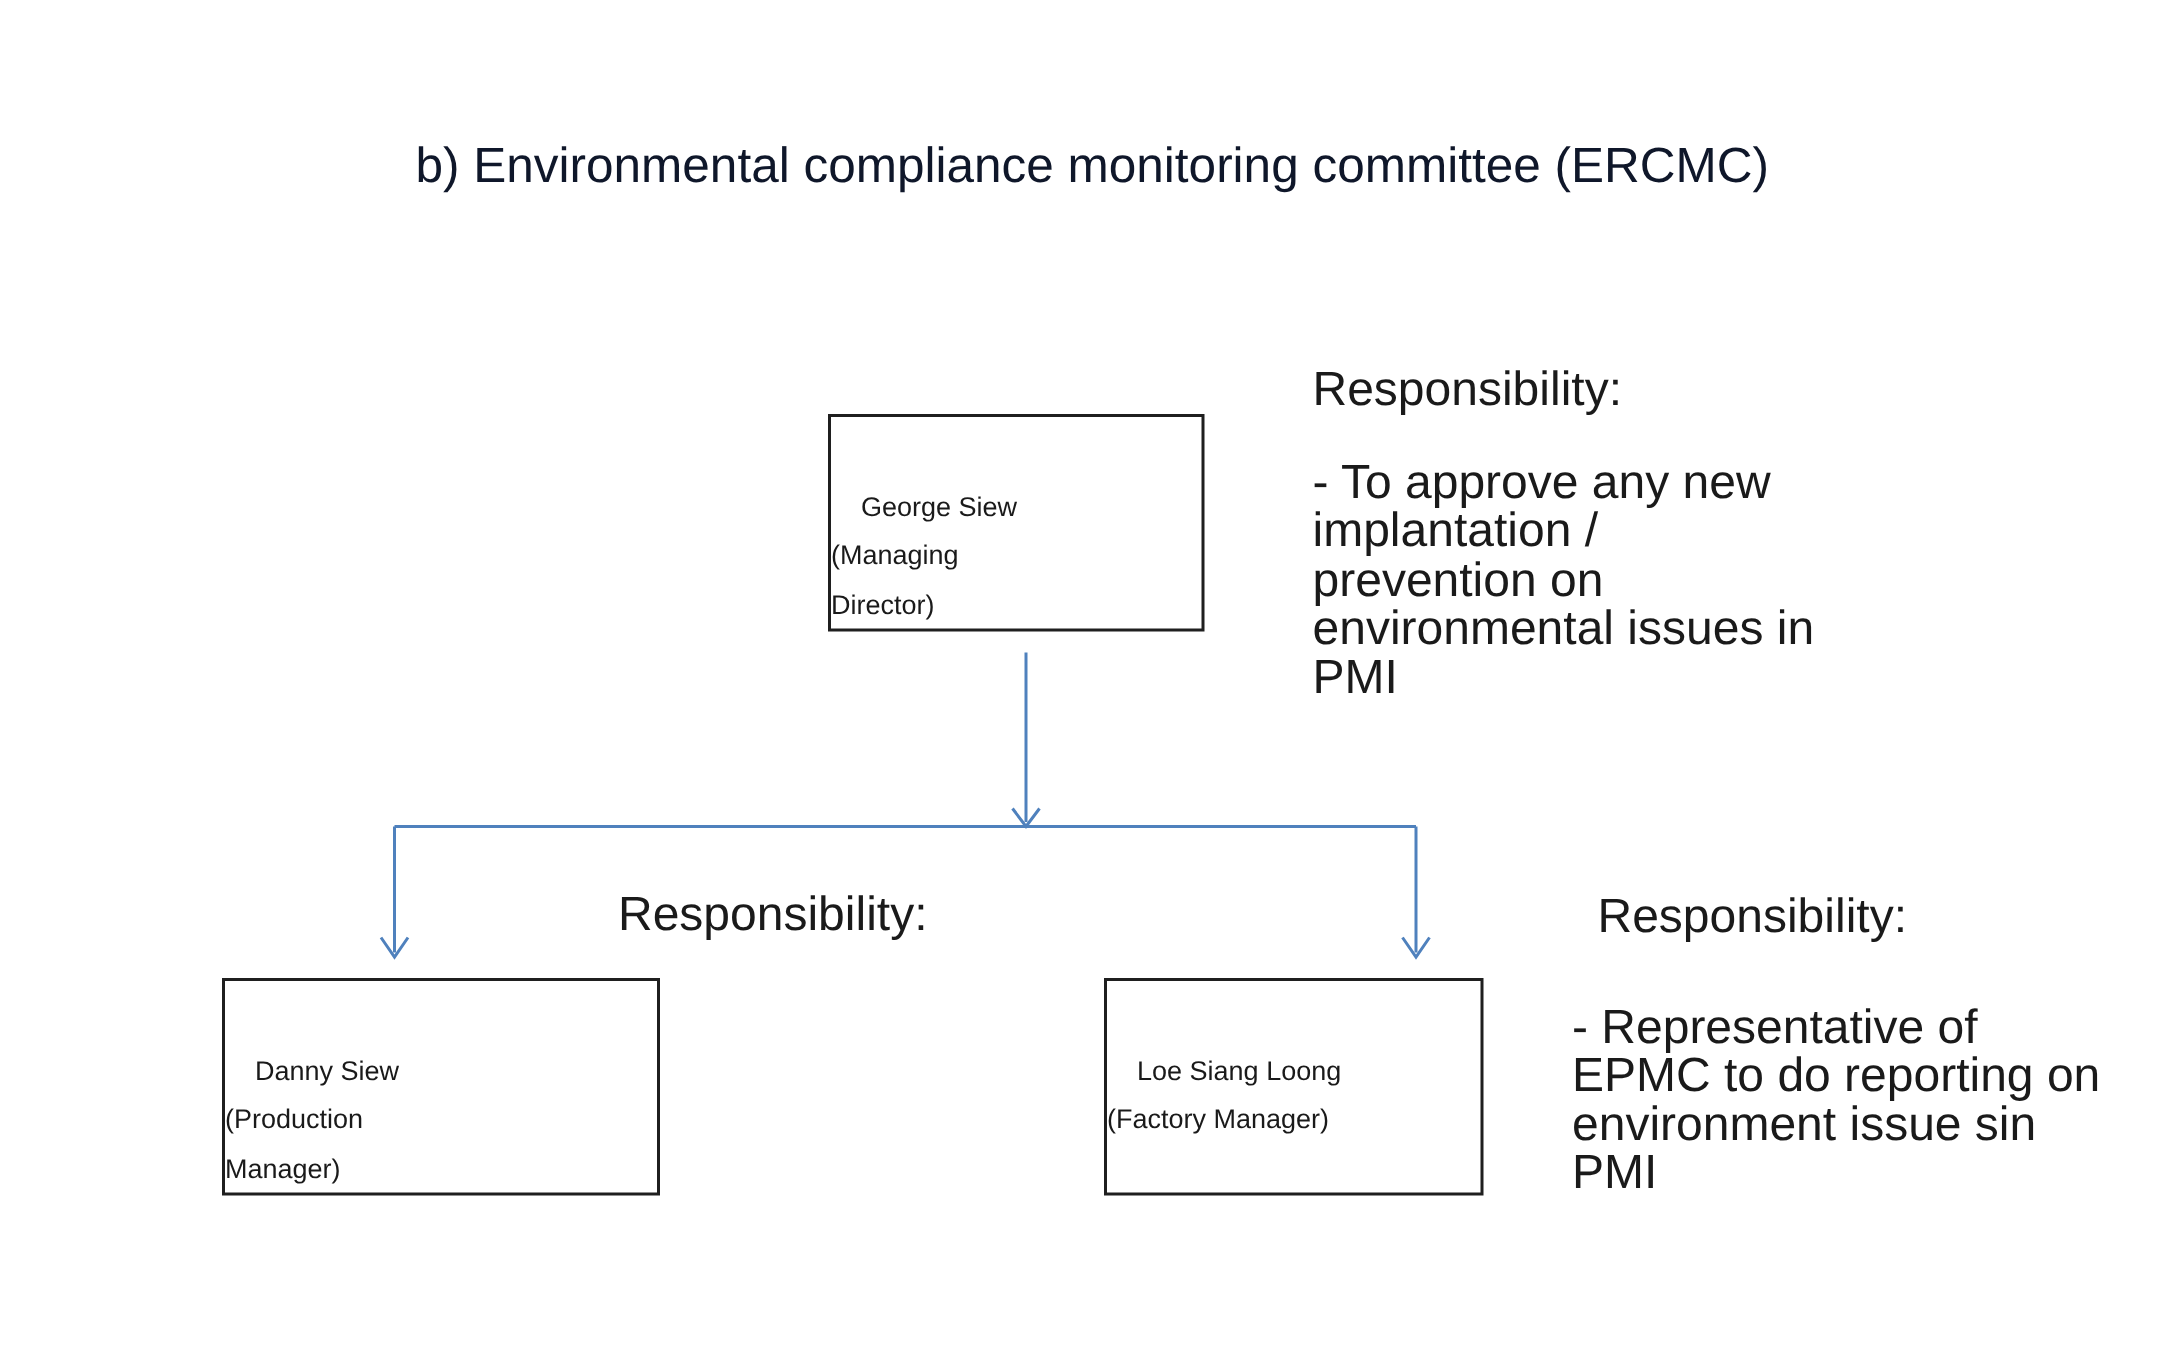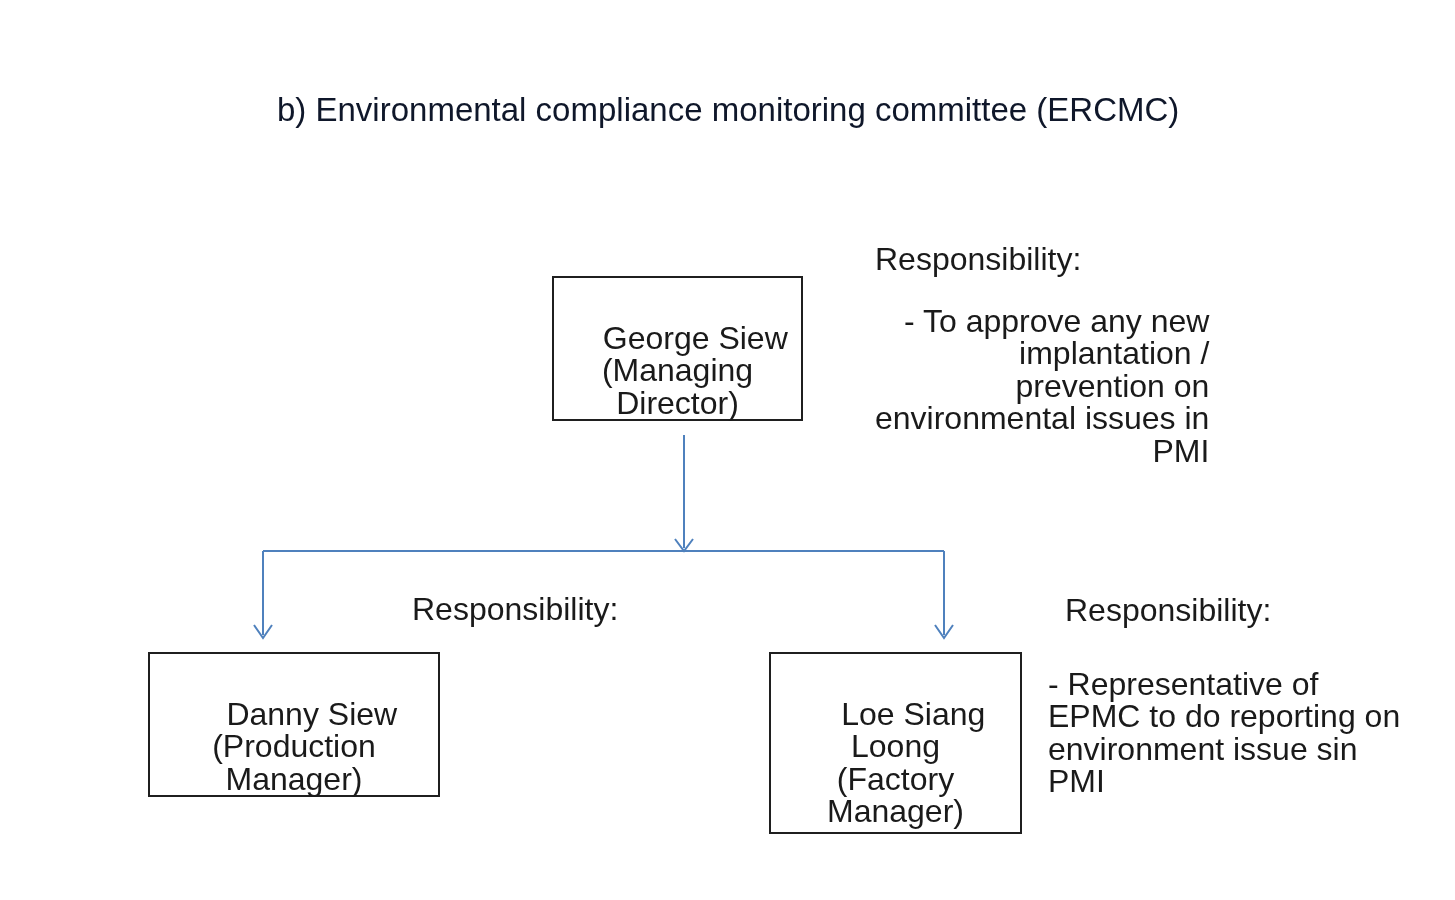--- a/index.html
+++ b/index.html
@@ -23,36 +23,36 @@
     font-size: 33px;
     line-height: 40px;
     color: #0f172a;
     white-space: pre;
   }
   .node-box {
     position: absolute;
     box-sizing: border-box;
     border: 2px solid #1f1f1f;
     background: #ffffff;
-    text-align: center;
-    font-size: 32px;
+    text-align: left;
+    font-size: 18px;
     line-height: 32.5px;
     padding-top: 11px;
     white-space: pre-wrap;
   }
   #box-md { left: 552px; top: 276px; width: 251px; height: 145px; }
   #box-pm { left: 148px; top: 652px; width: 292px; height: 145px; }
-  #box-fm { left: 769px; top: 652px; width: 253px; height: 182px; }
+  #box-fm { left: 736px; top: 652px; width: 253px; height: 145px; }
 
   .resp-block { position: absolute; font-size: 32px; }
   .resp-heading { line-height: 32px; white-space: pre; }
   .resp-body { line-height: 32.4px; white-space: pre-wrap; }
 
   #resp-md { left: 875px; top: 243px; }
-  #resp-md .resp-body { margin-top: 30px; text-align: right; }
+  #resp-md .resp-body { margin-top: 30px; }
 
   #resp-pm { left: 412px; top: 593px; }
   #resp-pm .resp-body { margin-top: 27px; margin-left: 15px; }
 
   #resp-fm { left: 1048px; top: 594px; }
   #resp-fm .resp-heading { margin-left: 17px; }
   #resp-fm .resp-body { margin-top: 42px; }
 
   #connector-svg {
     position: absolute;

